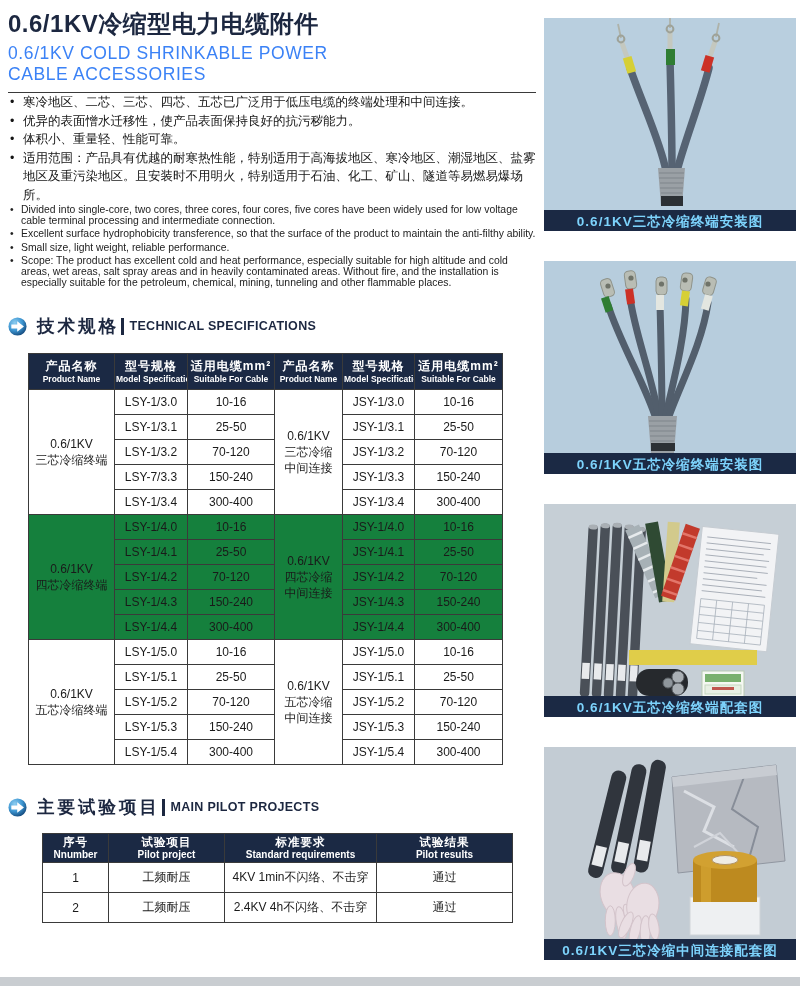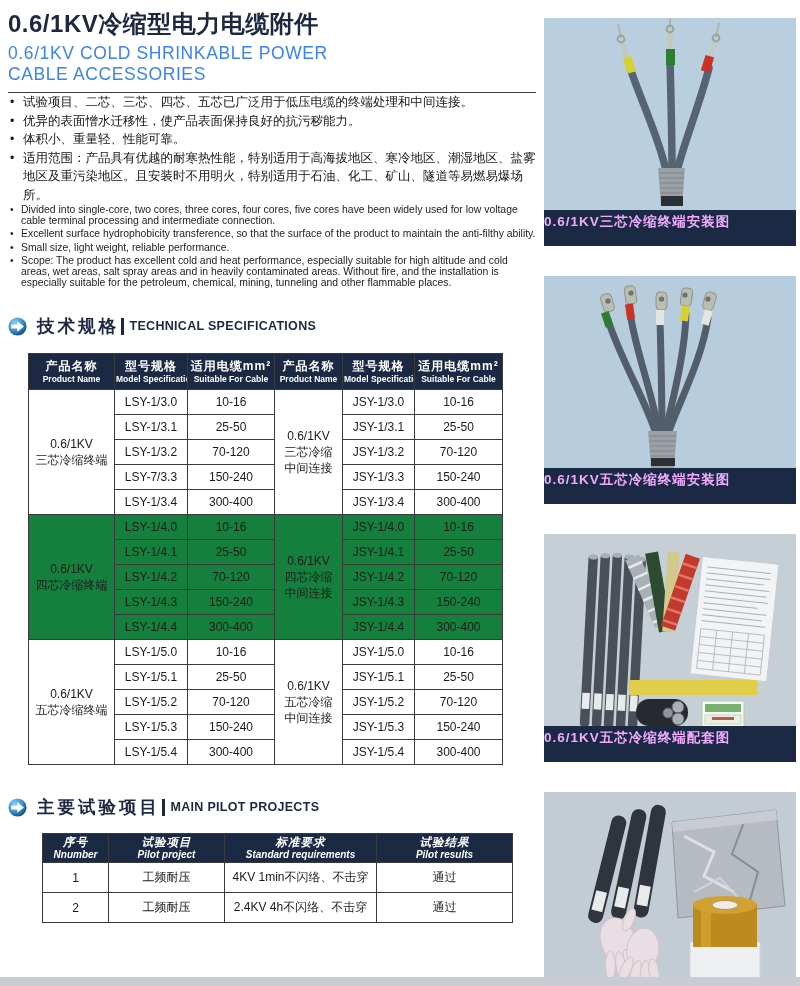--- a/index.html
+++ b/index.html
@@ -33,30 +33,30 @@
   table{border-collapse:collapse;table-layout:fixed;}
   th,td{border:1px solid #3a3a3a;text-align:center;vertical-align:middle;overflow:hidden;}
   th{background:#1b2944;color:#fff;padding:5px 1px 4px;}
   th .zh{display:block;font-size:12px;font-weight:bold;line-height:15px;letter-spacing:1px;}
   th .en{display:block;font-size:8.5px;font-weight:bold;line-height:11px;white-space:nowrap;letter-spacing:0;}
   #spec-table{width:404px;margin:15px 0 0 20px;}
   #spec-table td{font-size:12px;height:24px;padding:0 2px;background:#fff;}
   #spec-table td.name{font-size:12px;line-height:16px;}
   #spec-table tbody.alt td{background:#15803d;}
   #pilot-table{width:470px;margin:14px 0 0 34px;}
-  #pilot-table th{padding:2px 1px;font-style:italic;}
+  #pilot-table th{padding:2px 1px;}
   #pilot-table th .zh{font-size:11.5px;line-height:13px;}
   #pilot-table th .en{font-size:10px;line-height:11px;}
   #pilot-table td{font-size:12px;height:27px;background:#fff;}
 
   
   .photo-card{margin:0 0 30px 0;}
   .photo-card.first{margin-top:10px;}
   .photo-img{display:block;width:252px;height:192px;}
-  .caption{background:#1b2944;color:#f0abfc;height:36px;line-height:23px;
+  .caption{background:#1b2944;color:#7dd3fc;height:21px;line-height:23px;text-align:center;
            font-size:13.5px;font-weight:bold;letter-spacing:1px;}
   figure{margin:0;}
 
   .bottom-strip{position:absolute;left:0;bottom:0;width:800px;height:9px;background:#c9cdd1;}
   .pilot-head{margin-top:30px;}
 </style>
 </head>
 <body>
 
 <svg width="0" height="0" style="position:absolute" aria-hidden="true">
@@ -74,21 +74,21 @@
   <div class="left-col">
 
     <div class="title">0.6/1KV冷缩型电力电缆附件</div>
     <div class="subtitle">
       <div>0.6/1KV COLD SHRINKABLE POWER</div>
       <div>CABLE ACCESSORIES</div>
     </div>
     <hr class="head-rule">
 
     <ul class="feat feat-zh">
-      <li>试验项目、二芯、三芯、四芯、五芯已广泛用于低压电缆的终端处理和中间连接。</li>
+      <li>寒冷地区、二芯、三芯、四芯、五芯已广泛用于低压电缆的终端处理和中间连接。</li>
       <li>优异的表面憎水迁移性，使产品表面保持良好的抗污秽能力。</li>
       <li>体积小、重量轻、性能可靠。</li>
       <li>适用范围：产品具有优越的耐寒热性能，特别适用于高海拔地区、寒冷地区、潮湿地区、盐雾地区及重污染地区。且安装时不用明火，特别适用于石油、化工、矿山、隧道等易燃易爆场所。</li>
     </ul>
 
     <ul class="feat feat-en">
       <li>Divided into single-core, two cores, three cores, four cores, five cores have been widely used for low voltage cable terminal processing and intermediate connection.</li>
       <li>Excellent surface hydrophobicity transference, so that the surface of the product to maintain the anti-filthy ability.</li>
       <li>Small size, light weight, reliable performance.</li>
       <li>Scope: The product has excellent cold and heat performance, especially suitable for high altitude and cold areas, wet areas, salt spray areas and in heavily contaminated areas. Without fire, and the installation is especially suitable for the petroleum, chemical, mining, tunneling and other flammable places.</li>

